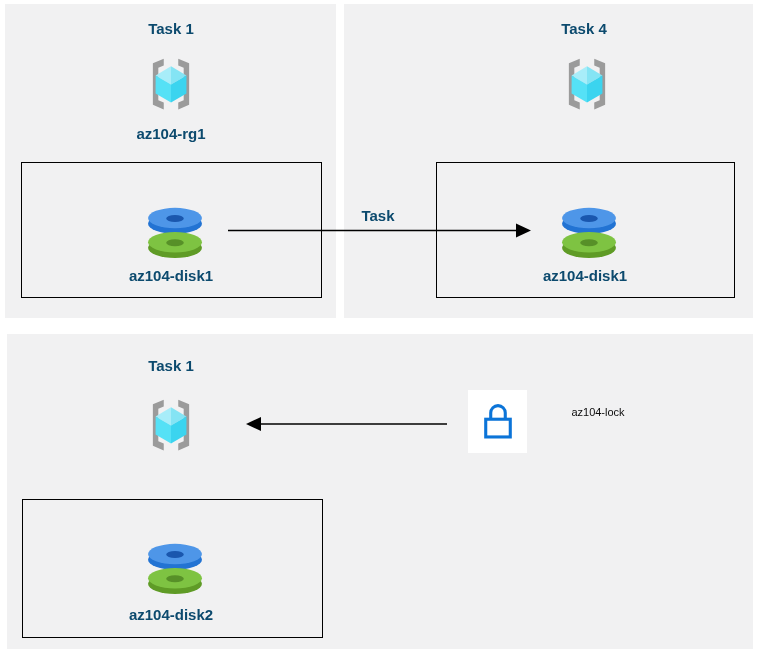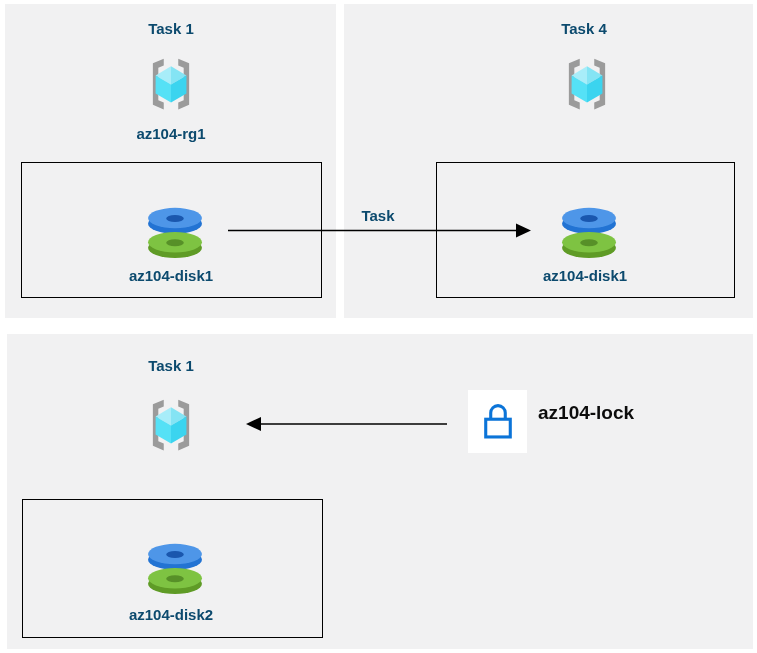--- a/index.html
+++ b/index.html
@@ -11,22 +11,22 @@
   .label{
     position:absolute;font-weight:700;font-size:15px;line-height:17px;
     text-align:center;white-space:nowrap;color:#0c4a6e;
   }
   .disk-box{
     position:absolute;border:1.6px solid #000;box-sizing:border-box;background:transparent;
   }
   .icon{position:absolute;}
   .lock-tile{position:absolute;background:#ffffff;display:flex;align-items:center;justify-content:center;}
   .lock-text{
-    position:absolute;font-weight:700;font-size:19px;line-height:27px;
-    white-space:nowrap;color:#0c0c0c;
+    position:absolute;font-weight:400;font-size:11px;line-height:27px;
+    text-align:center;white-space:nowrap;color:#0c0c0c;
   }
   #arrow-overlay{position:absolute;left:0;top:0;pointer-events:none;}
 </style>
 </head>
 <body>
 
 <div id="stage">
 
   <div class="panel" style="left:5px;top:4px;width:331px;height:314px;"></div>
 

